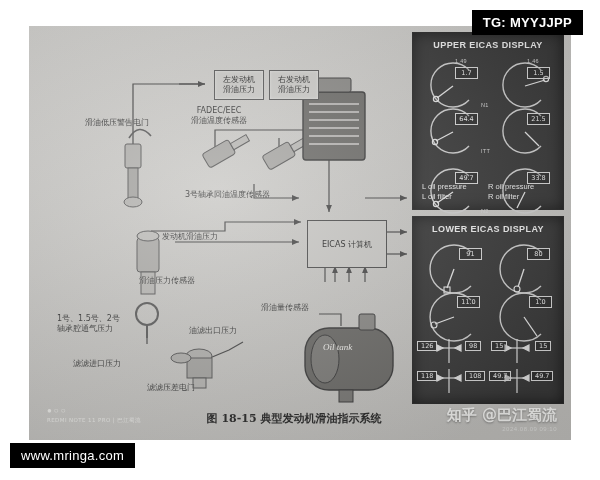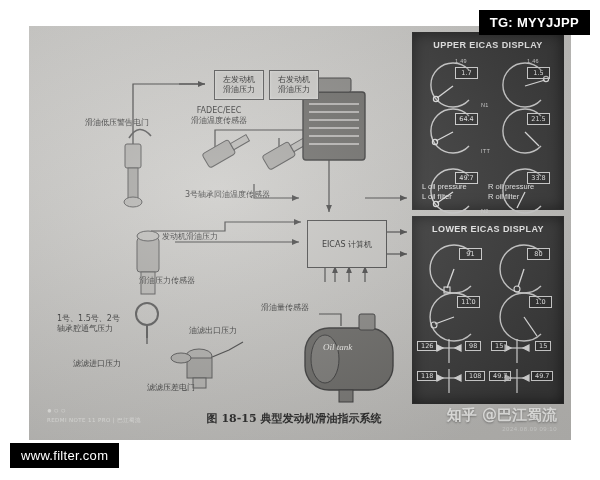--- a/index.html
+++ b/index.html
@@ -5,21 +5,21 @@
   html,body{margin:0;padding:0;}
   body{
     width:600px;height:480px;
     background:#ffffff;
     font-family:"Liberation Sans",sans-serif;
     position:relative;overflow:hidden;
   }
 
   
   #tg-badge{
-    position:absolute;top:10px;right:10px;
+    position:absolute;top:10px;right:17px;
     background:#000;color:#fff;
     font-size:13px;font-weight:bold;
     padding:5px 11px;letter-spacing:.3px;
     z-index:50;
   }
   #url-badge{
     position:absolute;left:10px;bottom:12px;
     background:#000;color:#fff;
     font-size:13px;padding:5px 11px;
     letter-spacing:.3px;z-index:50;
@@ -442,13 +442,13 @@
       </svg>
       <div class="bv" style="left:4px;top:4px;">118</div>
       <div class="bv" style="left:52px;top:4px;">108</div>
       <div class="bv" style="left:76px;top:4px;">49.7</div>
       <div class="bv" style="left:118px;top:4px;">49.7</div>
     </div>
   </div>
 
 </div>
 
-<div id="url-badge">www.filter.com</div>
+<div id="url-badge">www.mringa.com</div>
 
 </body></html>

